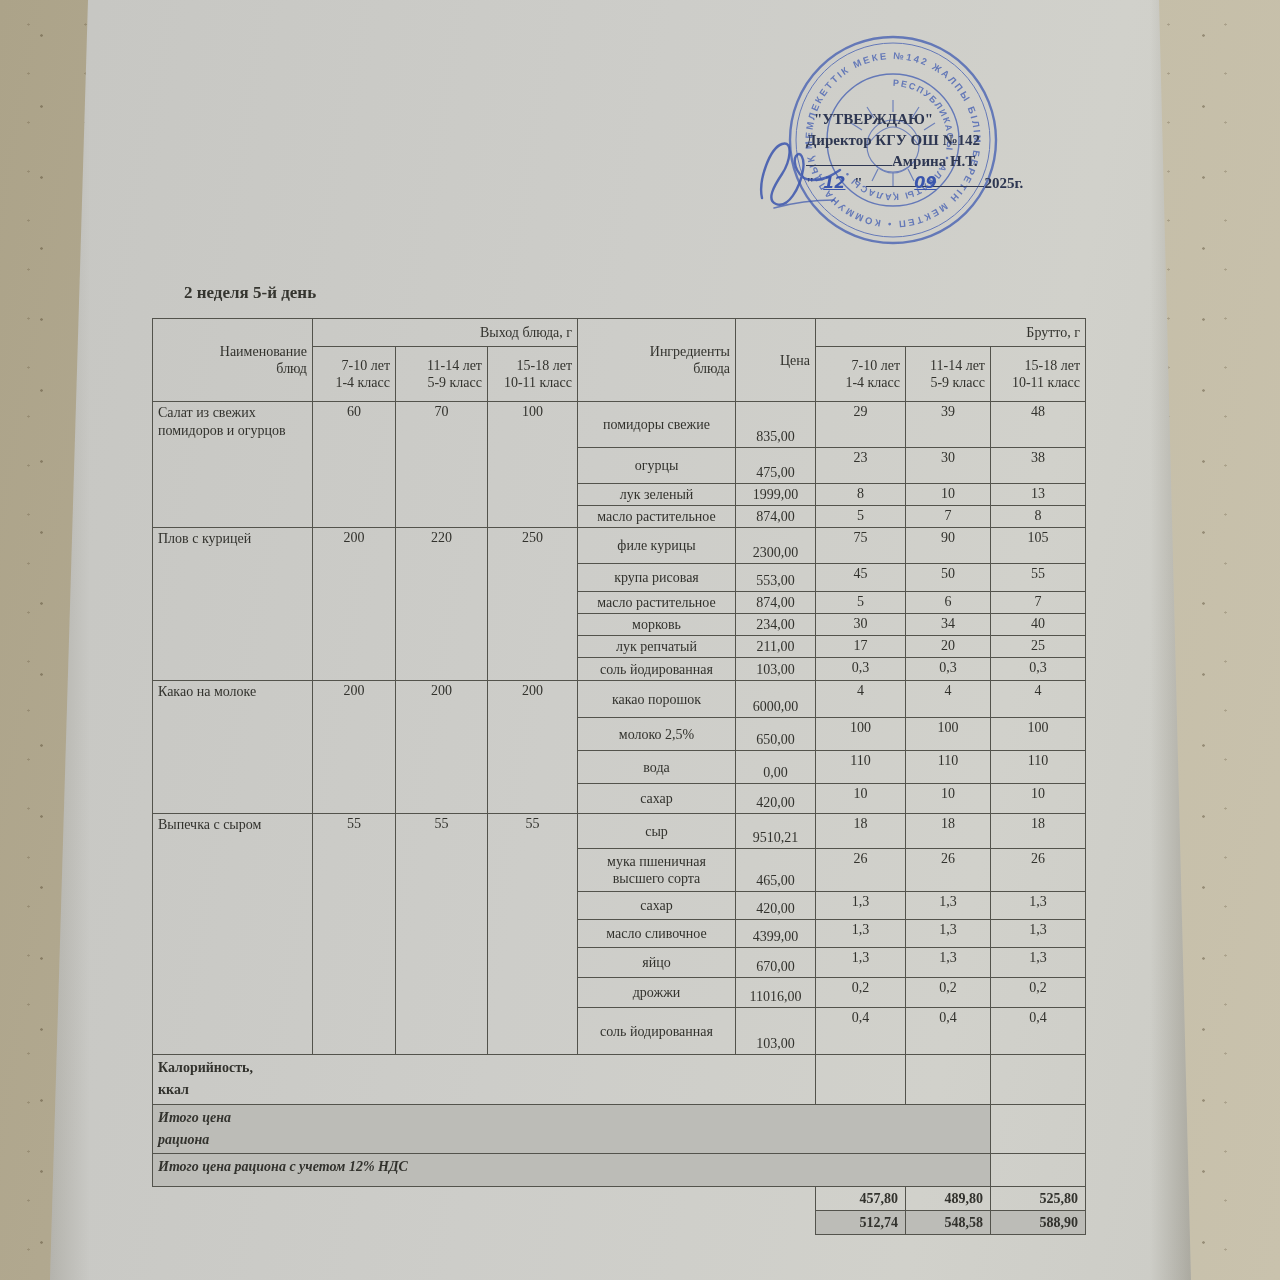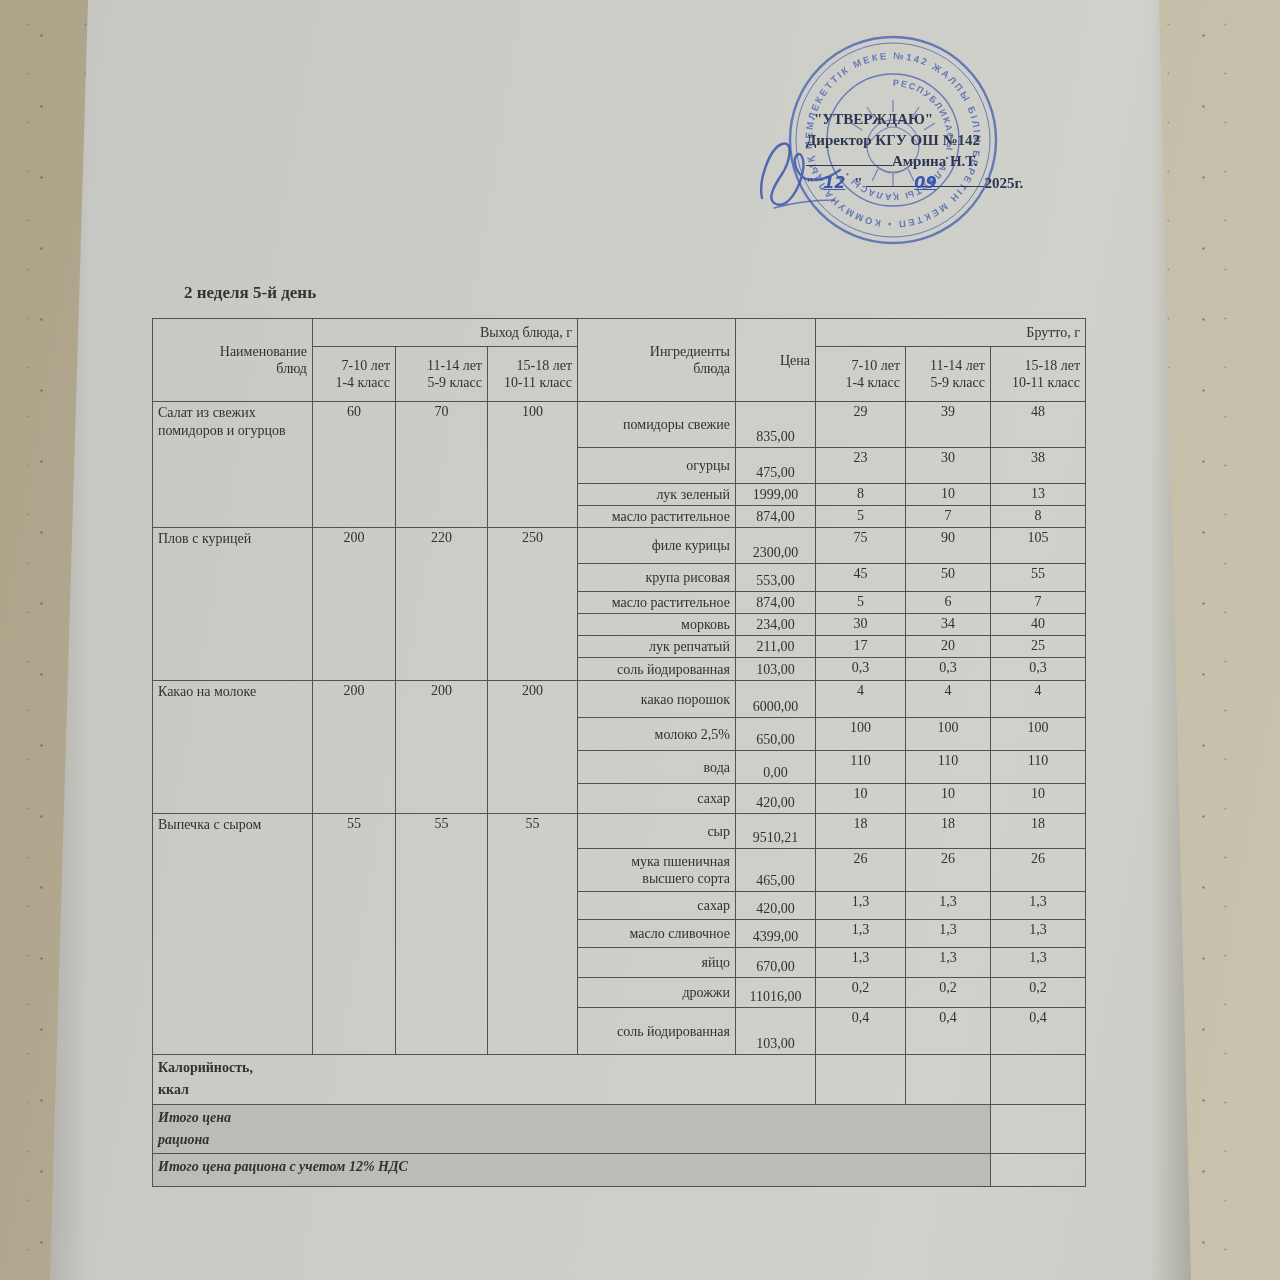--- a/index.html
+++ b/index.html
@@ -31,21 +31,21 @@
   .stamp{position:absolute;left:766px;top:28px;opacity:.82;filter:blur(.35px);}
   .signature{position:absolute;left:756px;top:136px;opacity:.95;}
 
   
   table.doc{border-collapse:collapse;table-layout:fixed;color:#32322d;font-size:14px;}
   #menu-table{position:absolute;left:152px;top:318px;width:933px;}
   table.doc td,table.doc th{border:1.6px solid #53534c;padding:2px 5px;overflow:hidden;}
   table.doc th{font-weight:normal;text-align:right;vertical-align:middle;white-space:pre-line;line-height:17px;}
   td.dish{vertical-align:top;text-align:left;line-height:18px;}
   td.out{vertical-align:top;text-align:center;padding-top:4px;margin-top:32px;}
-  td.ing{vertical-align:middle;text-align:right;line-height:17px;margin-left:17px;}
+  td.ing{vertical-align:middle;text-align:center;line-height:17px;margin-left:17px;}
   td.price{vertical-align:bottom;text-align:center;padding-bottom:4px;}
   td.num{vertical-align:top;text-align:center;padding-top:3px;}
   td.footlabel{vertical-align:top;text-align:left;font-weight:bold;white-space:pre-line;line-height:22px;}
   td.itog{font-weight:bold;font-style:italic;white-space:pre-line;line-height:22px;vertical-align:top;}
   .shade{background:#bcbcb7;}
 
   
   #totals-table{position:absolute;left:815px;top:1186px;width:270px;font-weight:bold;}
   #totals-table td{text-align:right;padding:1px 7px;height:21px;vertical-align:middle;}
 </style>
@@ -309,17 +309,36 @@
 рациона</td>
             <td class="num"></td>
           </tr>
           <tr style="height: 33px;">
             <td class="itog shade" colspan="8">Итого цена рациона с учетом 12% НДС</td>
             <td class="num"></td>
           </tr>
         </tbody>
     </table>
 
+    <table class="doc" id="totals-table">
+      <colgroup>
+          <col style="width:90px">
+          <col style="width:85px">
+          <col style="width:95px">
+        </colgroup>
+      <tbody>
+          <tr>
+        <td>457,80</td>
+        <td>489,80</td>
+        <td>525,80</td>
+      </tr>
+      <tr>
+        <td class="shade">512,74</td>
+        <td class="shade">548,58</td>
+        <td class="shade">588,90</td>
+      </tr>
+    </tbody>
+      </table>
 
     <div class="paper-edge-shadow"></div>
     <div class="paper-edge-shadow-left"></div>
   </div>
 </div>
 
 </body></html>

